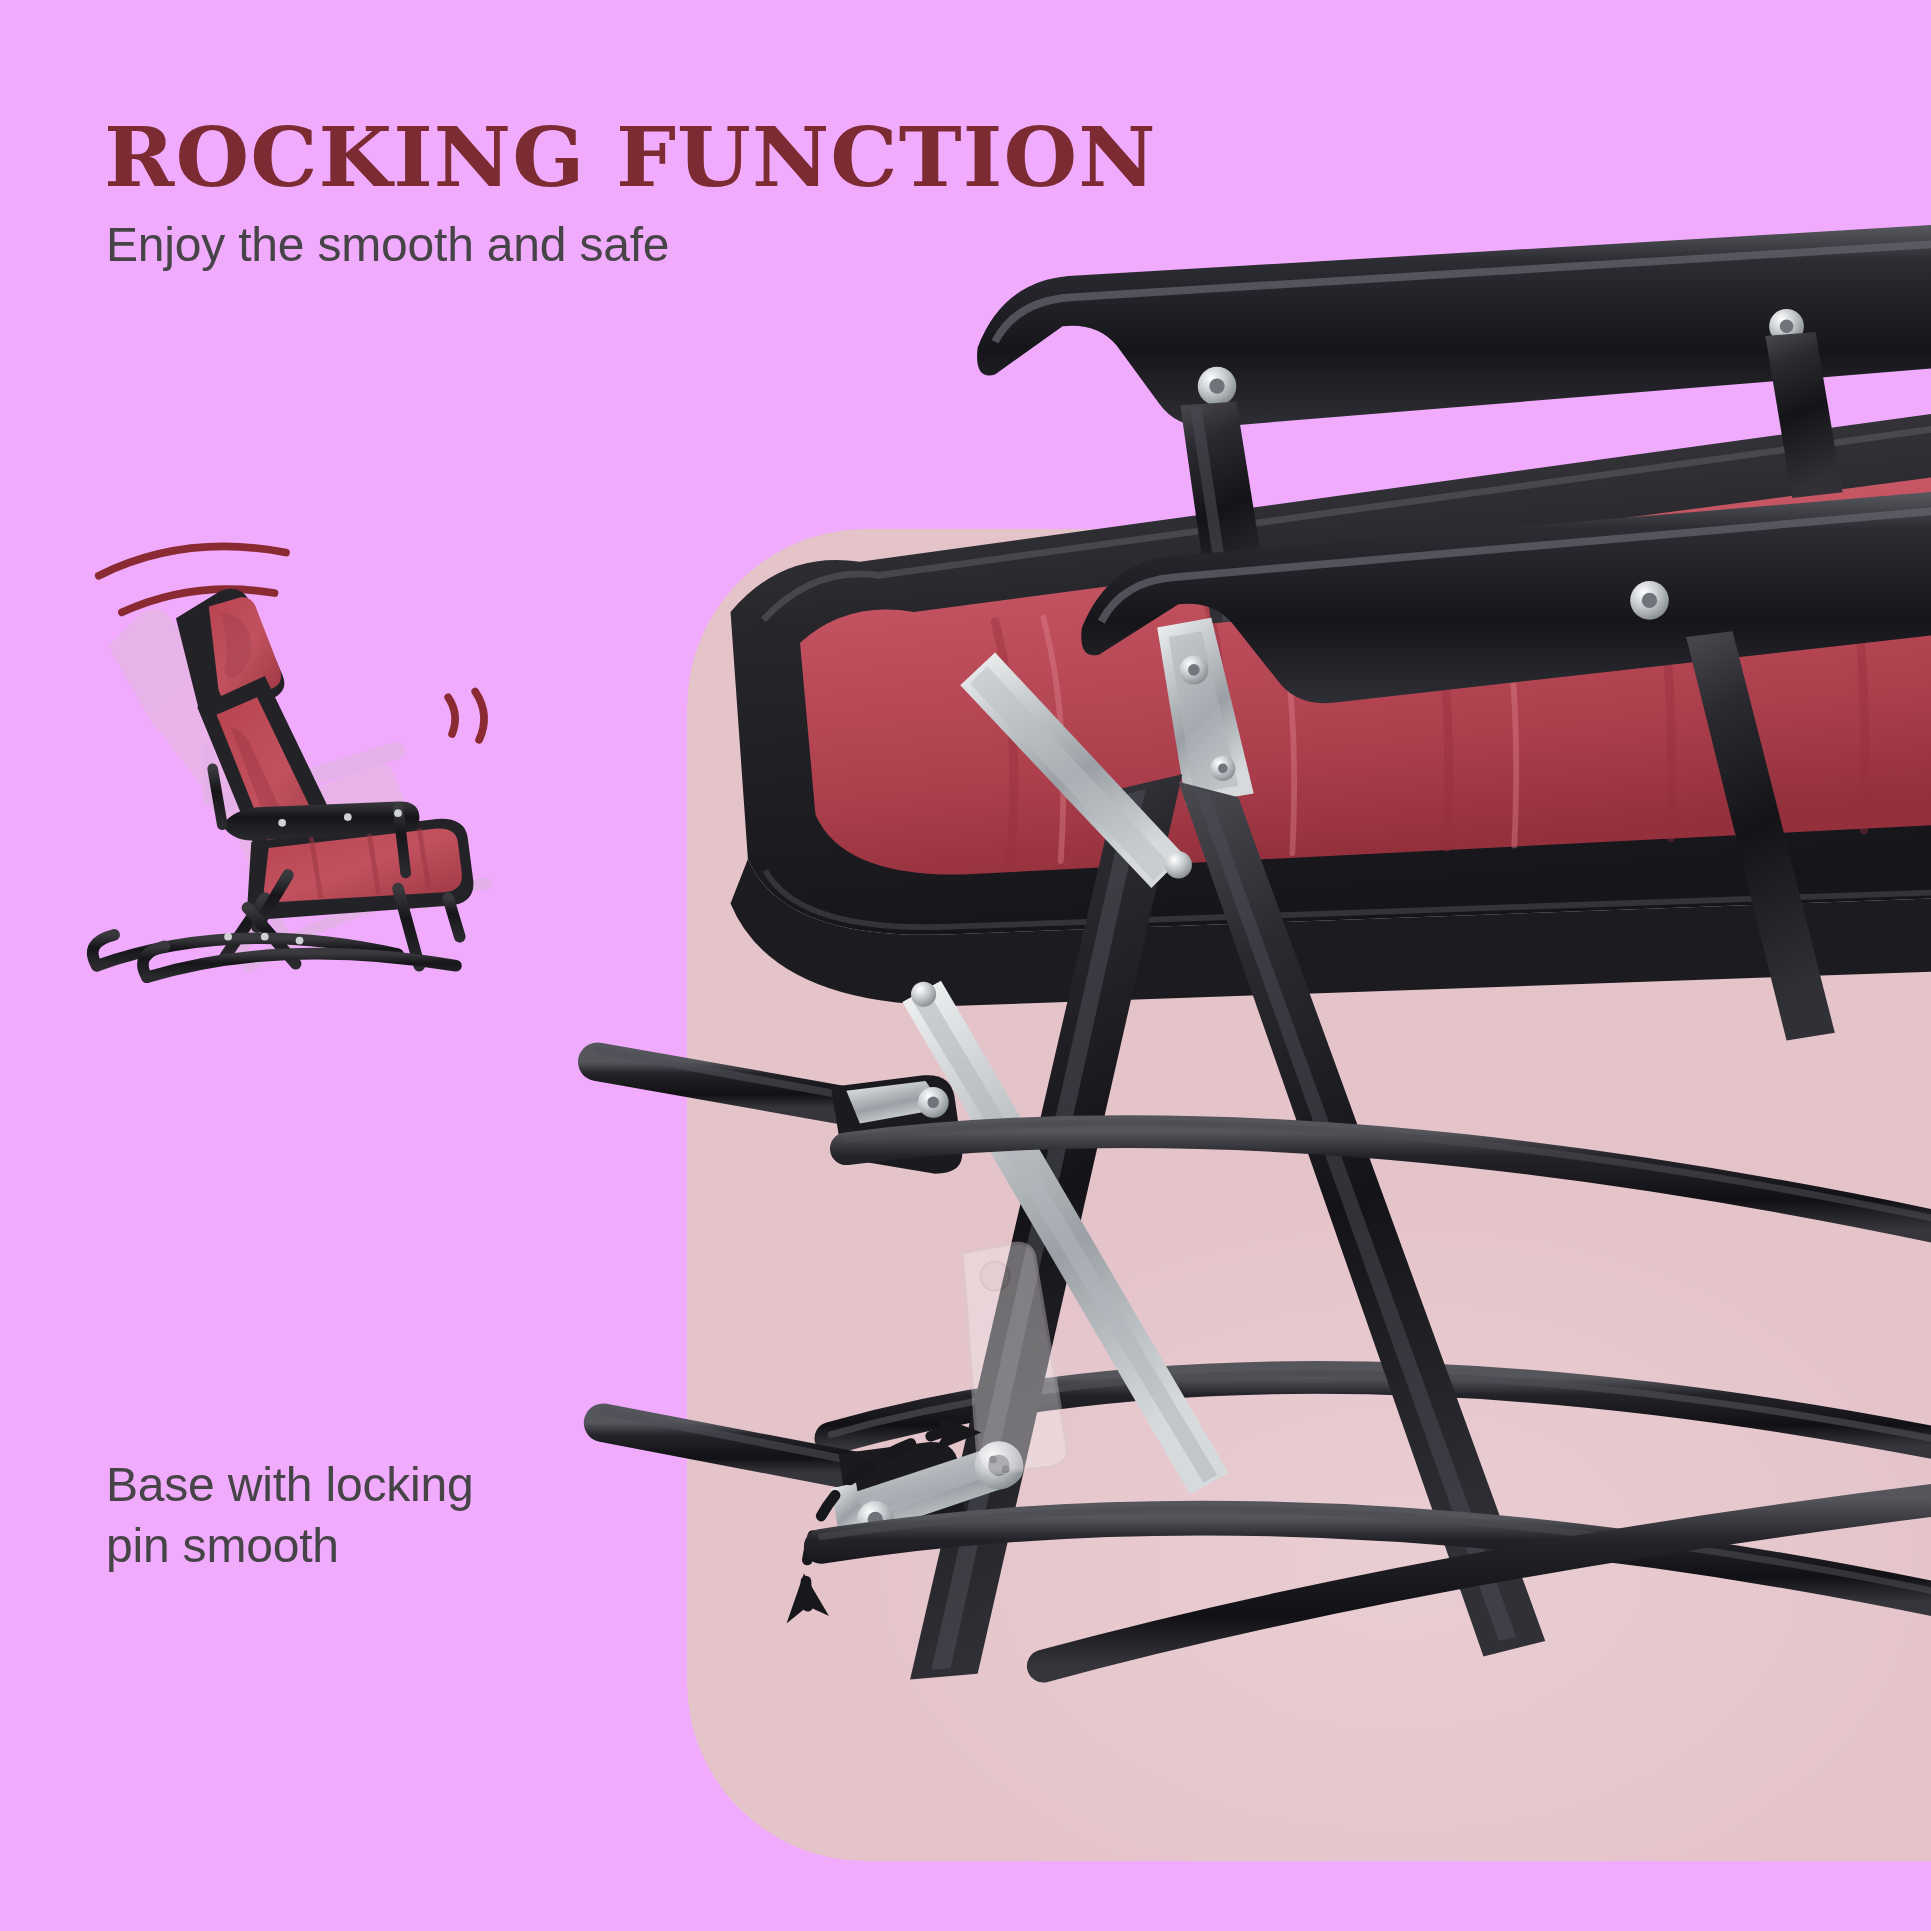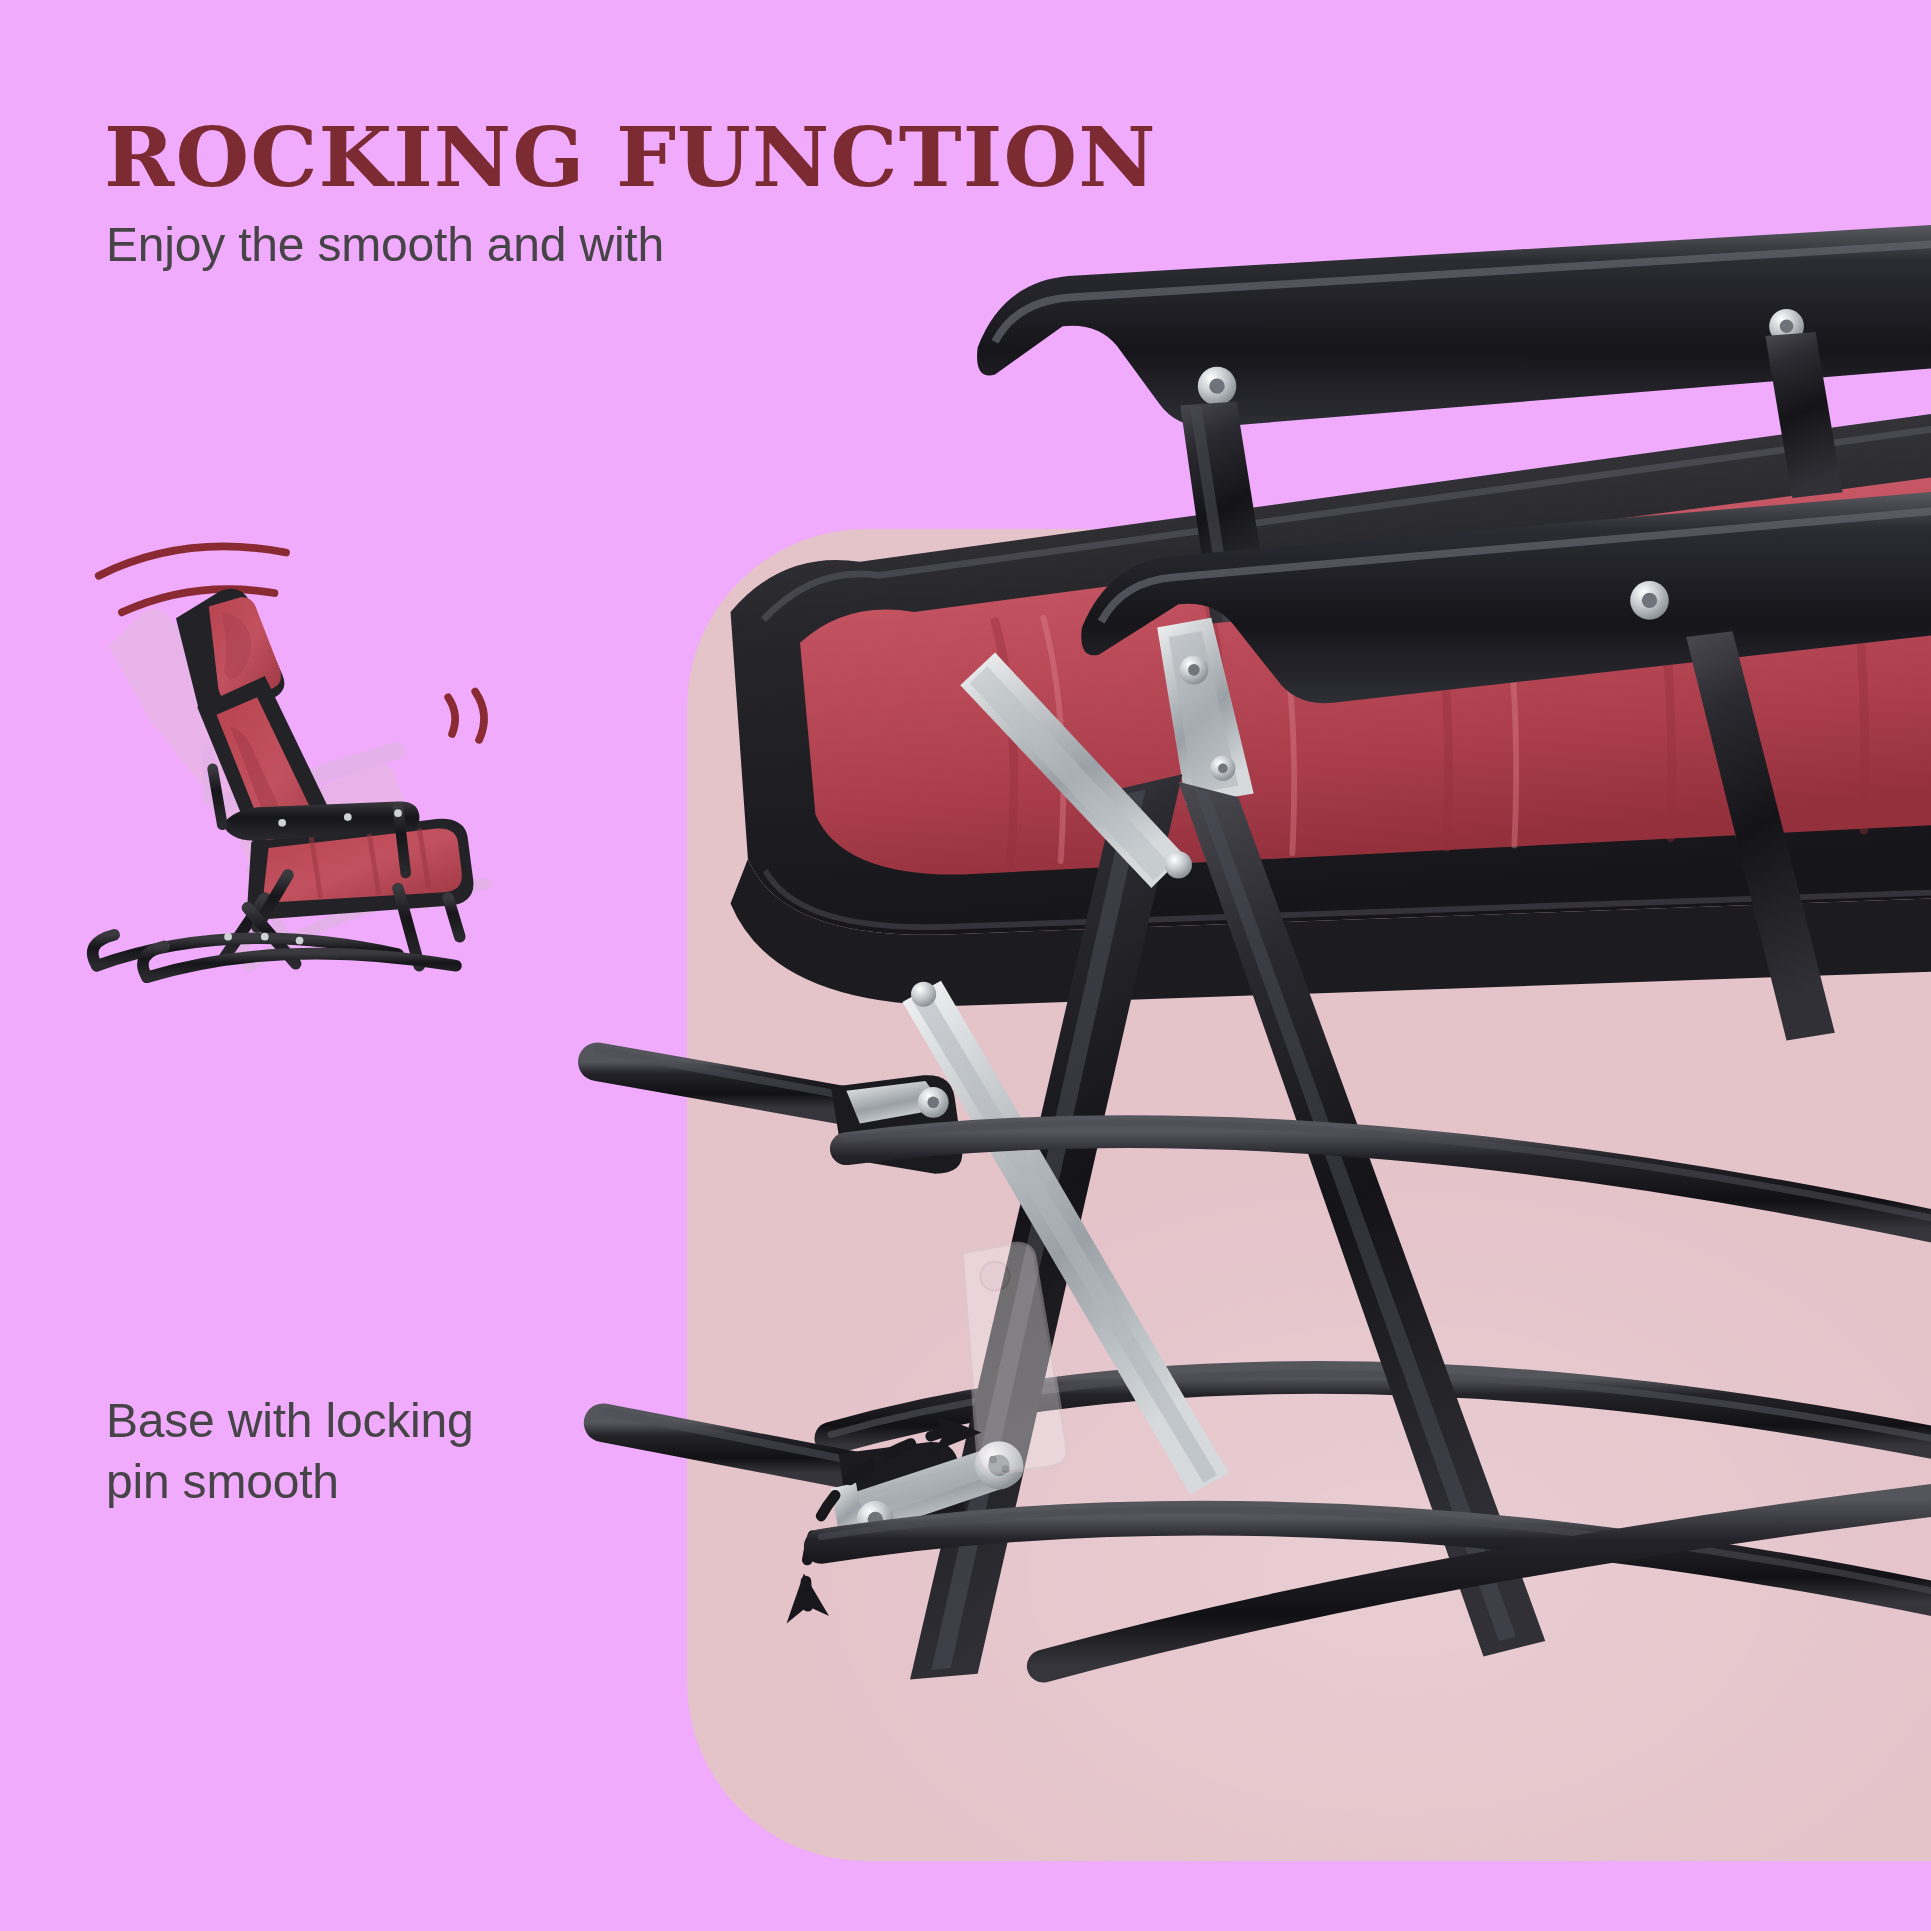--- a/index.html
+++ b/index.html
@@ -39,21 +39,21 @@
     width: 753px;
     font-size: 48px;
     line-height: 1.28;
     font-weight: 300;
     color: #474448;
     letter-spacing: -0.2px;
   }
   .caption-lower {
     position: absolute;
     left: 106px;
-    top: 1390px;
+    top: 1454px;
     width: 599px;
     font-size: 48px;
     line-height: 1.28;
     font-weight: 300;
     color: #474448;
     letter-spacing: -0.2px;
   }
 
   
   .panel {
@@ -90,21 +90,21 @@
 
 <div id="stage">
 
   <div class="panel">
     <div class="panel-sheen"></div>
   </div>
 
   <div class="headline">ROCKING FUNCTION</div>
 
   <div class="subhead">
-    <div>Enjoy the smooth and with</div>
+    <div>Enjoy the smooth and safe</div>
   </div>
 
   <div class="caption-lower">
     <div>Base with locking</div>
     <div>pin smooth</div>
   </div>
 
   <div class="mini-chair">
     <svg viewBox="0 0 560 520" xmlns="http://www.w3.org/2000/svg">
       <defs>

